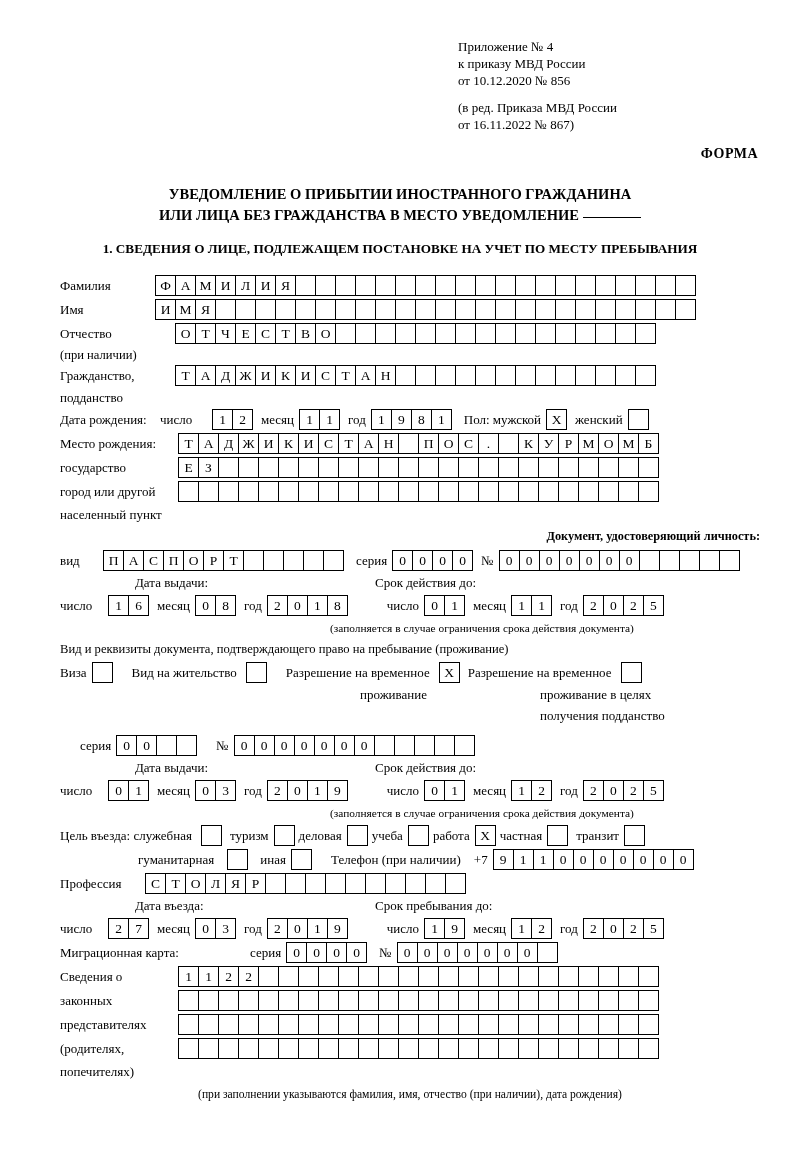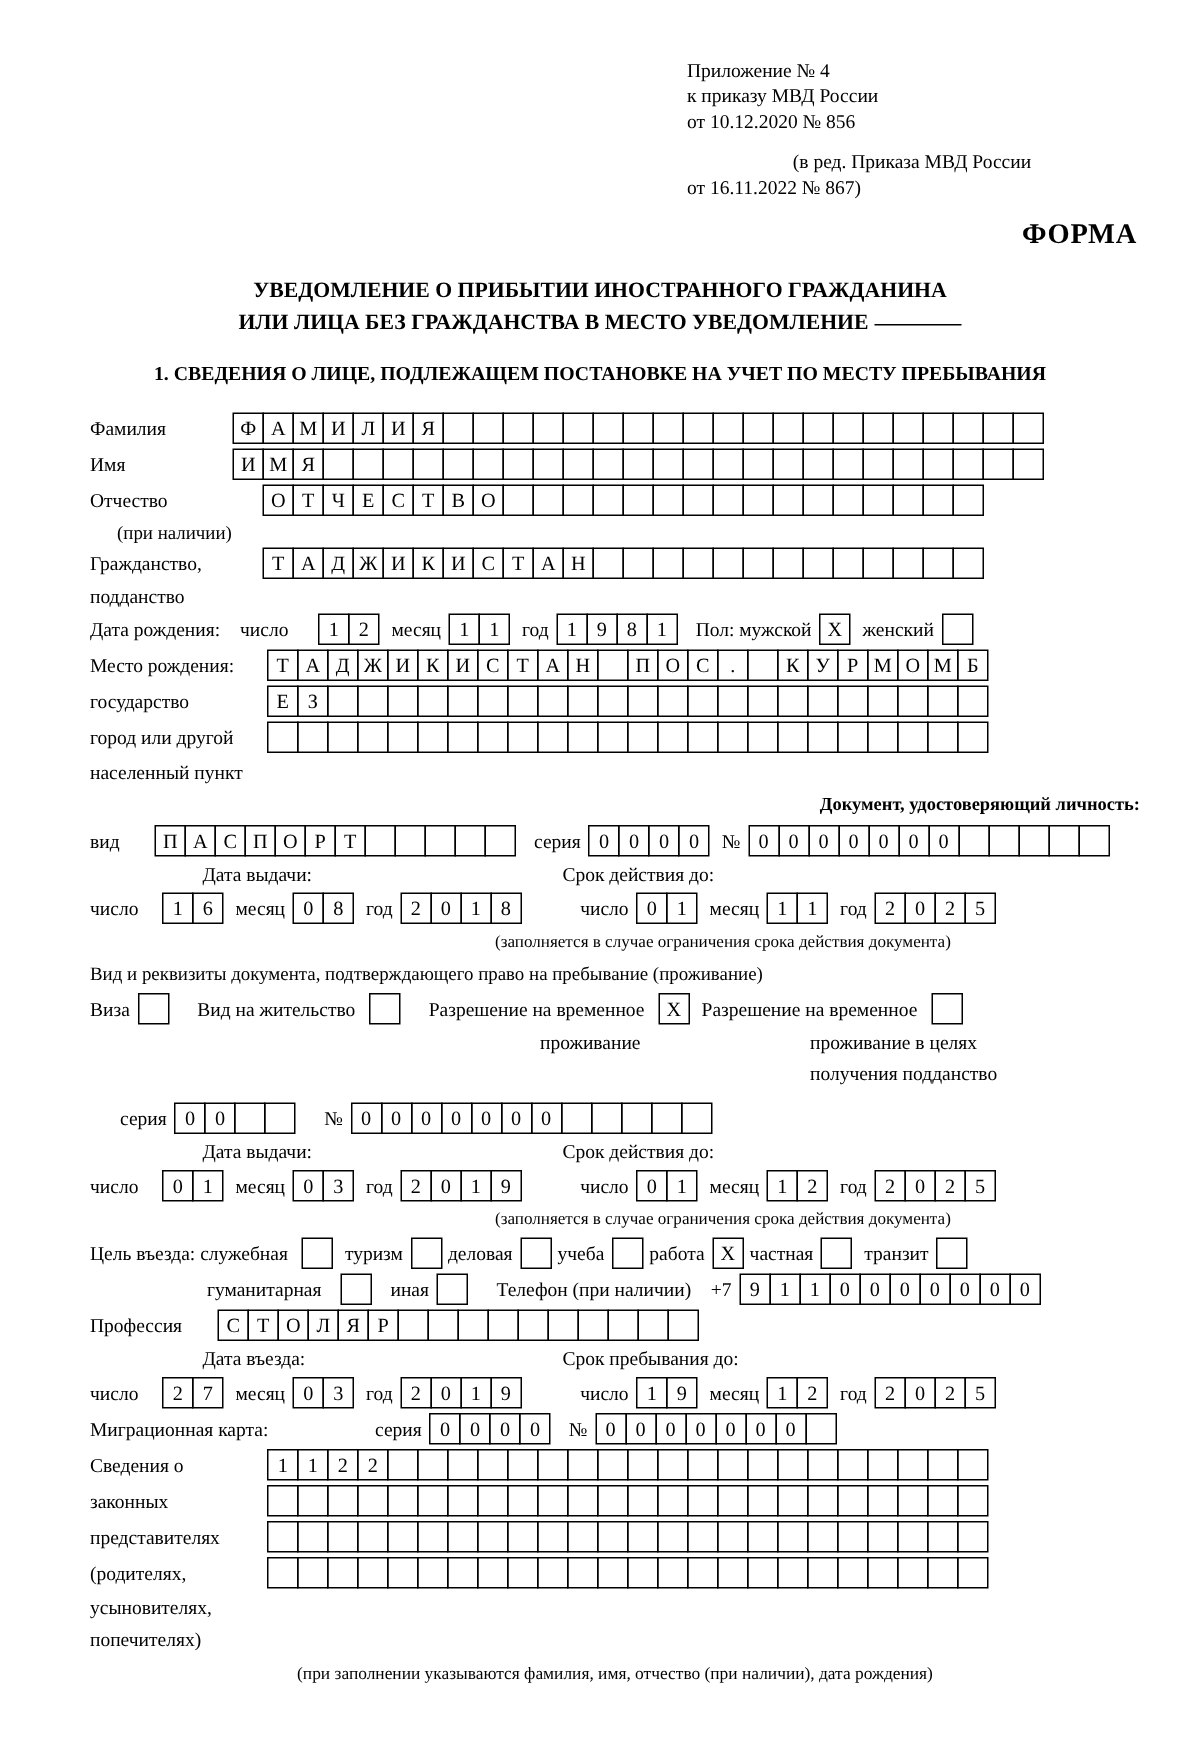--- a/index.html
+++ b/index.html
@@ -24,27 +24,27 @@
   }
   .hdr {
     position: absolute;
     top: 38px;
     right: 42px;
     width: 300px;
     text-align: left;
     font-size: 13px;
     line-height: 17px;
   }
-  .hdr .grp2 { margin-top: 10px; text-align: center; }
+  .hdr .grp2 { margin-top: 10px; }
   .forma {
     position: absolute;
     top: 146px;
     right: 42px;
     font-weight: bold;
-    font-size: 19px;
+    font-size: 14px;
     letter-spacing: 0.5px;
   }
   .title {
     position: absolute;
     top: 184px;
     left: 0;
     width: 800px;
     text-align: center;
     font-weight: bold;
     font-size: 14.5px;
@@ -244,21 +244,21 @@
           <div class="bx"></div>
           <div class="bx"></div>
           <div class="bx"></div>
           <div class="bx"></div>
           <div class="bx"></div>
           <div class="bx"></div>
           <div class="bx"></div>
           <div class="bx"></div>
         </div>
     </div>
-    <div class="row" style="min-height:17px;margin-bottom:1px;margin-left:18px;">
+    <div class="row" style="min-height:17px;margin-bottom:1px;">
       <div class="lbl w95 sub">(при наличии)</div>
     </div>
 
     <div class="row">
       <div class="lbl w95">Гражданство,</div>
       <div class="sp20"></div>
       <div class="boxes">
           <div class="bx">Т</div>
           <div class="bx">А</div>
           <div class="bx">Д</div>
@@ -936,22 +936,19 @@
           <div class="bx"></div>
           <div class="bx"></div>
           <div class="bx"></div>
           <div class="bx"></div>
           <div class="bx"></div>
           <div class="bx"></div>
           <div class="bx"></div>
         </div>
     </div>
     <div class="row" style="min-height:18px">
-      <div class="stack-lbl">усыновителях,</div>
-    </div>
-    <div class="row" style="min-height:18px">
       <div class="stack-lbl">попечителях)</div>
     </div>
 
     <div class="footnote">(при заполнении указываются фамилия, имя, отчество (при наличии), дата рождения)</div>
 
   </div>
 </div>
 
 </body></html>

